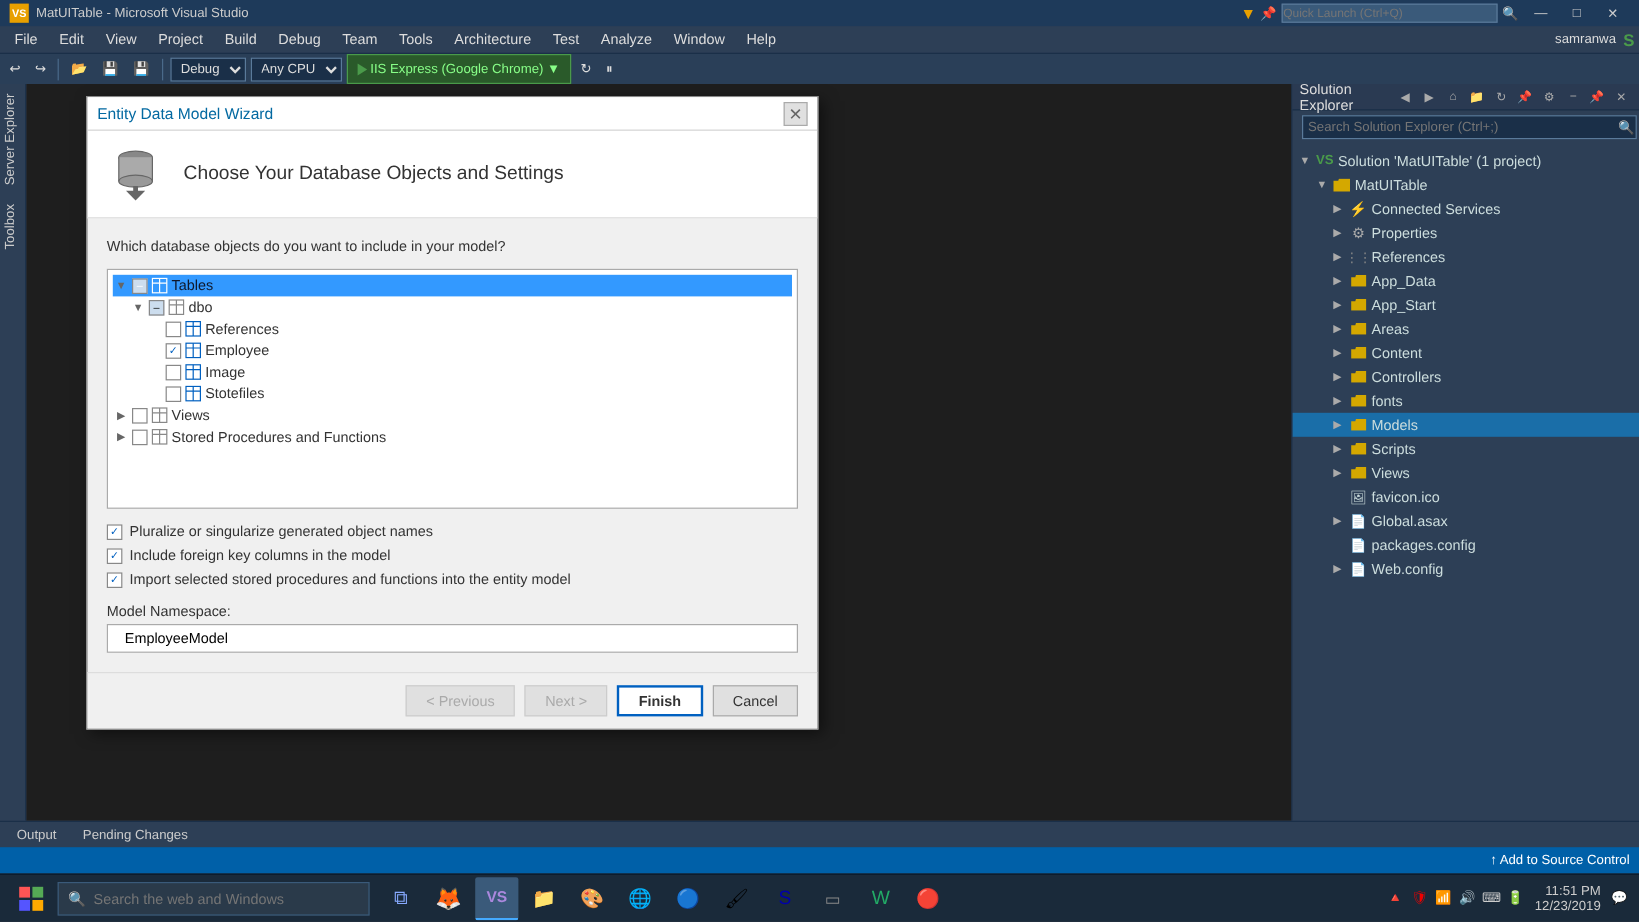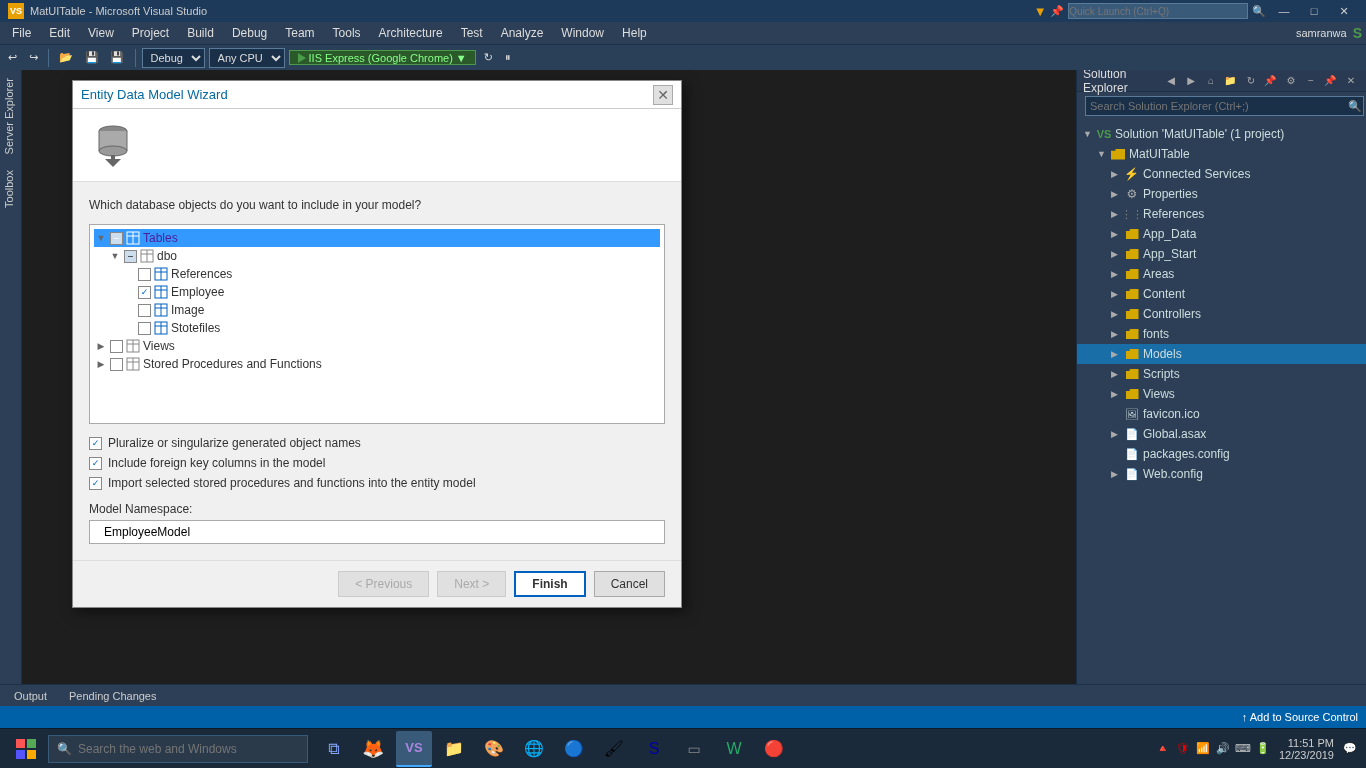--- a/index.html
+++ b/index.html
@@ -19,21 +19,21 @@
 
     
     .menu-bar { height: 22px; background: #2d3f56; display: flex; align-items: center; padding: 0 4px; gap: 2px; }
     .menu-item { padding: 2px 8px; color: #ddd; font-size: 12px; cursor: pointer; height: 22px; display: flex; align-items: center; }
 
     
     .toolbar { height: 26px; background: #2a3f58; display: flex; align-items: center; padding: 0 4px; gap: 4px; border-top: 1px solid #1a2f48; }
     .tb-btn { padding: 1px 4px; color: #ddd; font-size: 11px; cursor: pointer; display: flex; align-items: center; gap: 2px; }
     .tb-separator { width: 1px; height: 18px; background: #4a6a8a; margin: 0 2px; }
     .tb-select { height: 20px; background: #1a2f48; border: 1px solid #5a7a9a; color: #ddd; font-size: 11px; padding: 0 4px; }
-    .tb-run { height: 15px; background: #2a5a2a; border: 1px solid #4a9a4a; color: #8f8; font-size: 11px; padding: 0 8px; cursor: pointer; display: flex; align-items: center; gap: 3px; }
+    .tb-run { height: 25px; background: #2a5a2a; border: 1px solid #4a9a4a; color: #8f8; font-size: 11px; padding: 0 8px; cursor: pointer; display: flex; align-items: center; gap: 3px; }
     .triangle { width: 0; height: 0; border-top: 5px solid transparent; border-bottom: 5px solid transparent; border-left: 8px solid #4a9a4a; }
 
     
     .main-area { display: flex; flex: 1; overflow: hidden; }
 
     
     .left-sidebar { width: 22px; background: #2d3f56; display: flex; flex-direction: column; border-right: 1px solid #1a2f48; }
     .sidebar-tab { writing-mode: vertical-rl; transform: rotate(180deg); padding: 8px 3px; color: #ccc; font-size: 11px; cursor: pointer; }
 
     
@@ -221,38 +221,39 @@
             <ellipse cx="24" cy="10" rx="14" ry="5" fill="#888" stroke="#666" stroke-width="1"></ellipse>
             <rect x="10" y="10" width="28" height="20" fill="#aaa" stroke="none"></rect>
             <ellipse cx="24" cy="30" rx="14" ry="5" fill="#999" stroke="#666" stroke-width="1"></ellipse>
             <line x1="10" y1="10" x2="10" y2="30" stroke="#666" stroke-width="1"></line>
             <line x1="38" y1="10" x2="38" y2="30" stroke="#666" stroke-width="1"></line>
 
             <rect x="22" y="34" width="4" height="8" fill="#666"></rect>
             <path d="M16 38 L24 46 L32 38" fill="#666" stroke="none"></path>
           </svg>
         </div>
+        <span class="dialog-header-text">Choose Your Database Objects and Settings</span>
       </div>
 
       <div class="dialog-body">
         <div class="dialog-question">Which database objects do you want to include in your model?</div>
 
         <div class="tree-container">
 
           <div class="tree-item selected">
             <div class="tree-expand">▼</div>
             <div class="tree-checkbox partial">–</div>
             <div class="tree-icon">
               <svg width="14" height="14" viewBox="0 0 14 14">
                   <rect x="1" y="1" width="12" height="12" fill="none" stroke="#fff" stroke-width="1"></rect>
                   <line x1="1" y1="5" x2="13" y2="5" stroke="#fff" stroke-width="1"></line>
                   <line x1="7" y1="1" x2="7" y2="13" stroke="#fff" stroke-width="1"></line>
                 </svg>
             </div>
-            <span class="tree-label" style="color:#4c1d95;">Tables</span>
+            <span class="tree-label" style="color:#0f172a;">Tables</span>
           </div>
 
           <div class="tree-item tree-indent1">
             <div class="tree-expand">▼</div>
             <div class="tree-checkbox partial">–</div>
             <div class="tree-icon">
               <svg width="14" height="14" viewBox="0 0 14 14">
                   <rect x="1" y="1" width="12" height="12" fill="none" stroke="#888" stroke-width="1"></rect>
                   <line x1="1" y1="5" x2="13" y2="5" stroke="#888" stroke-width="1"></line>
                   <line x1="7" y1="1" x2="7" y2="13" stroke="#888" stroke-width="1"></line>

